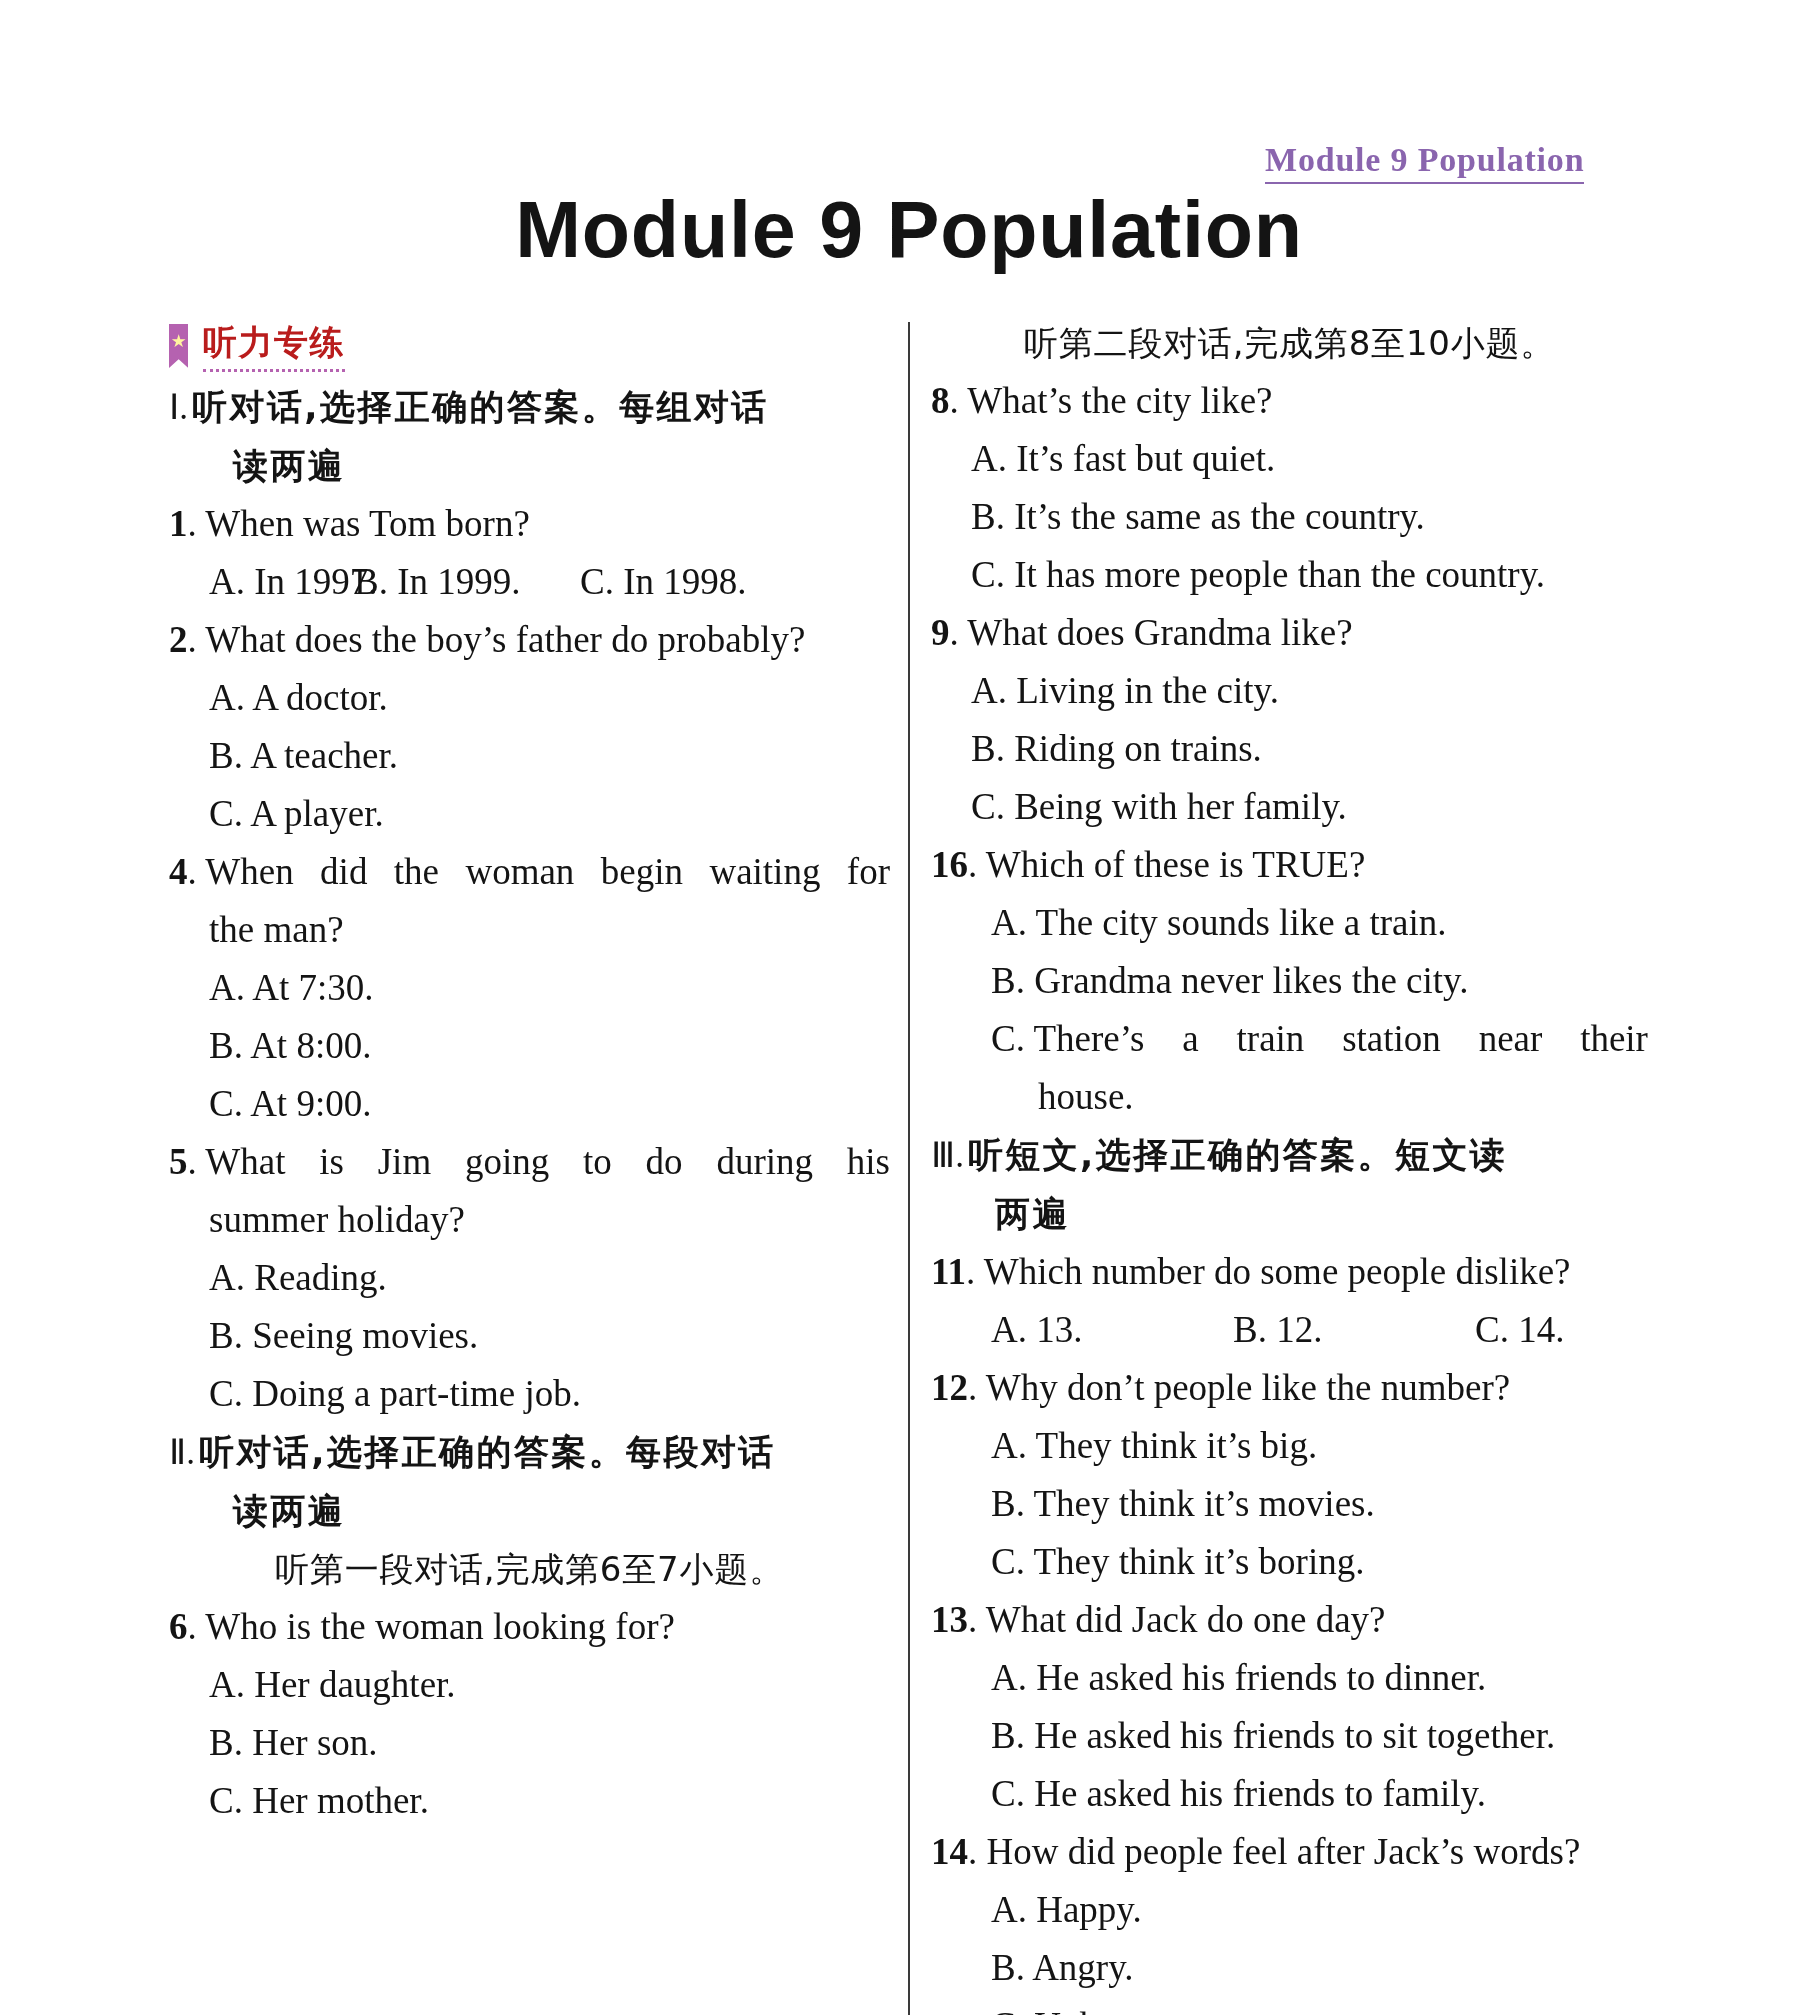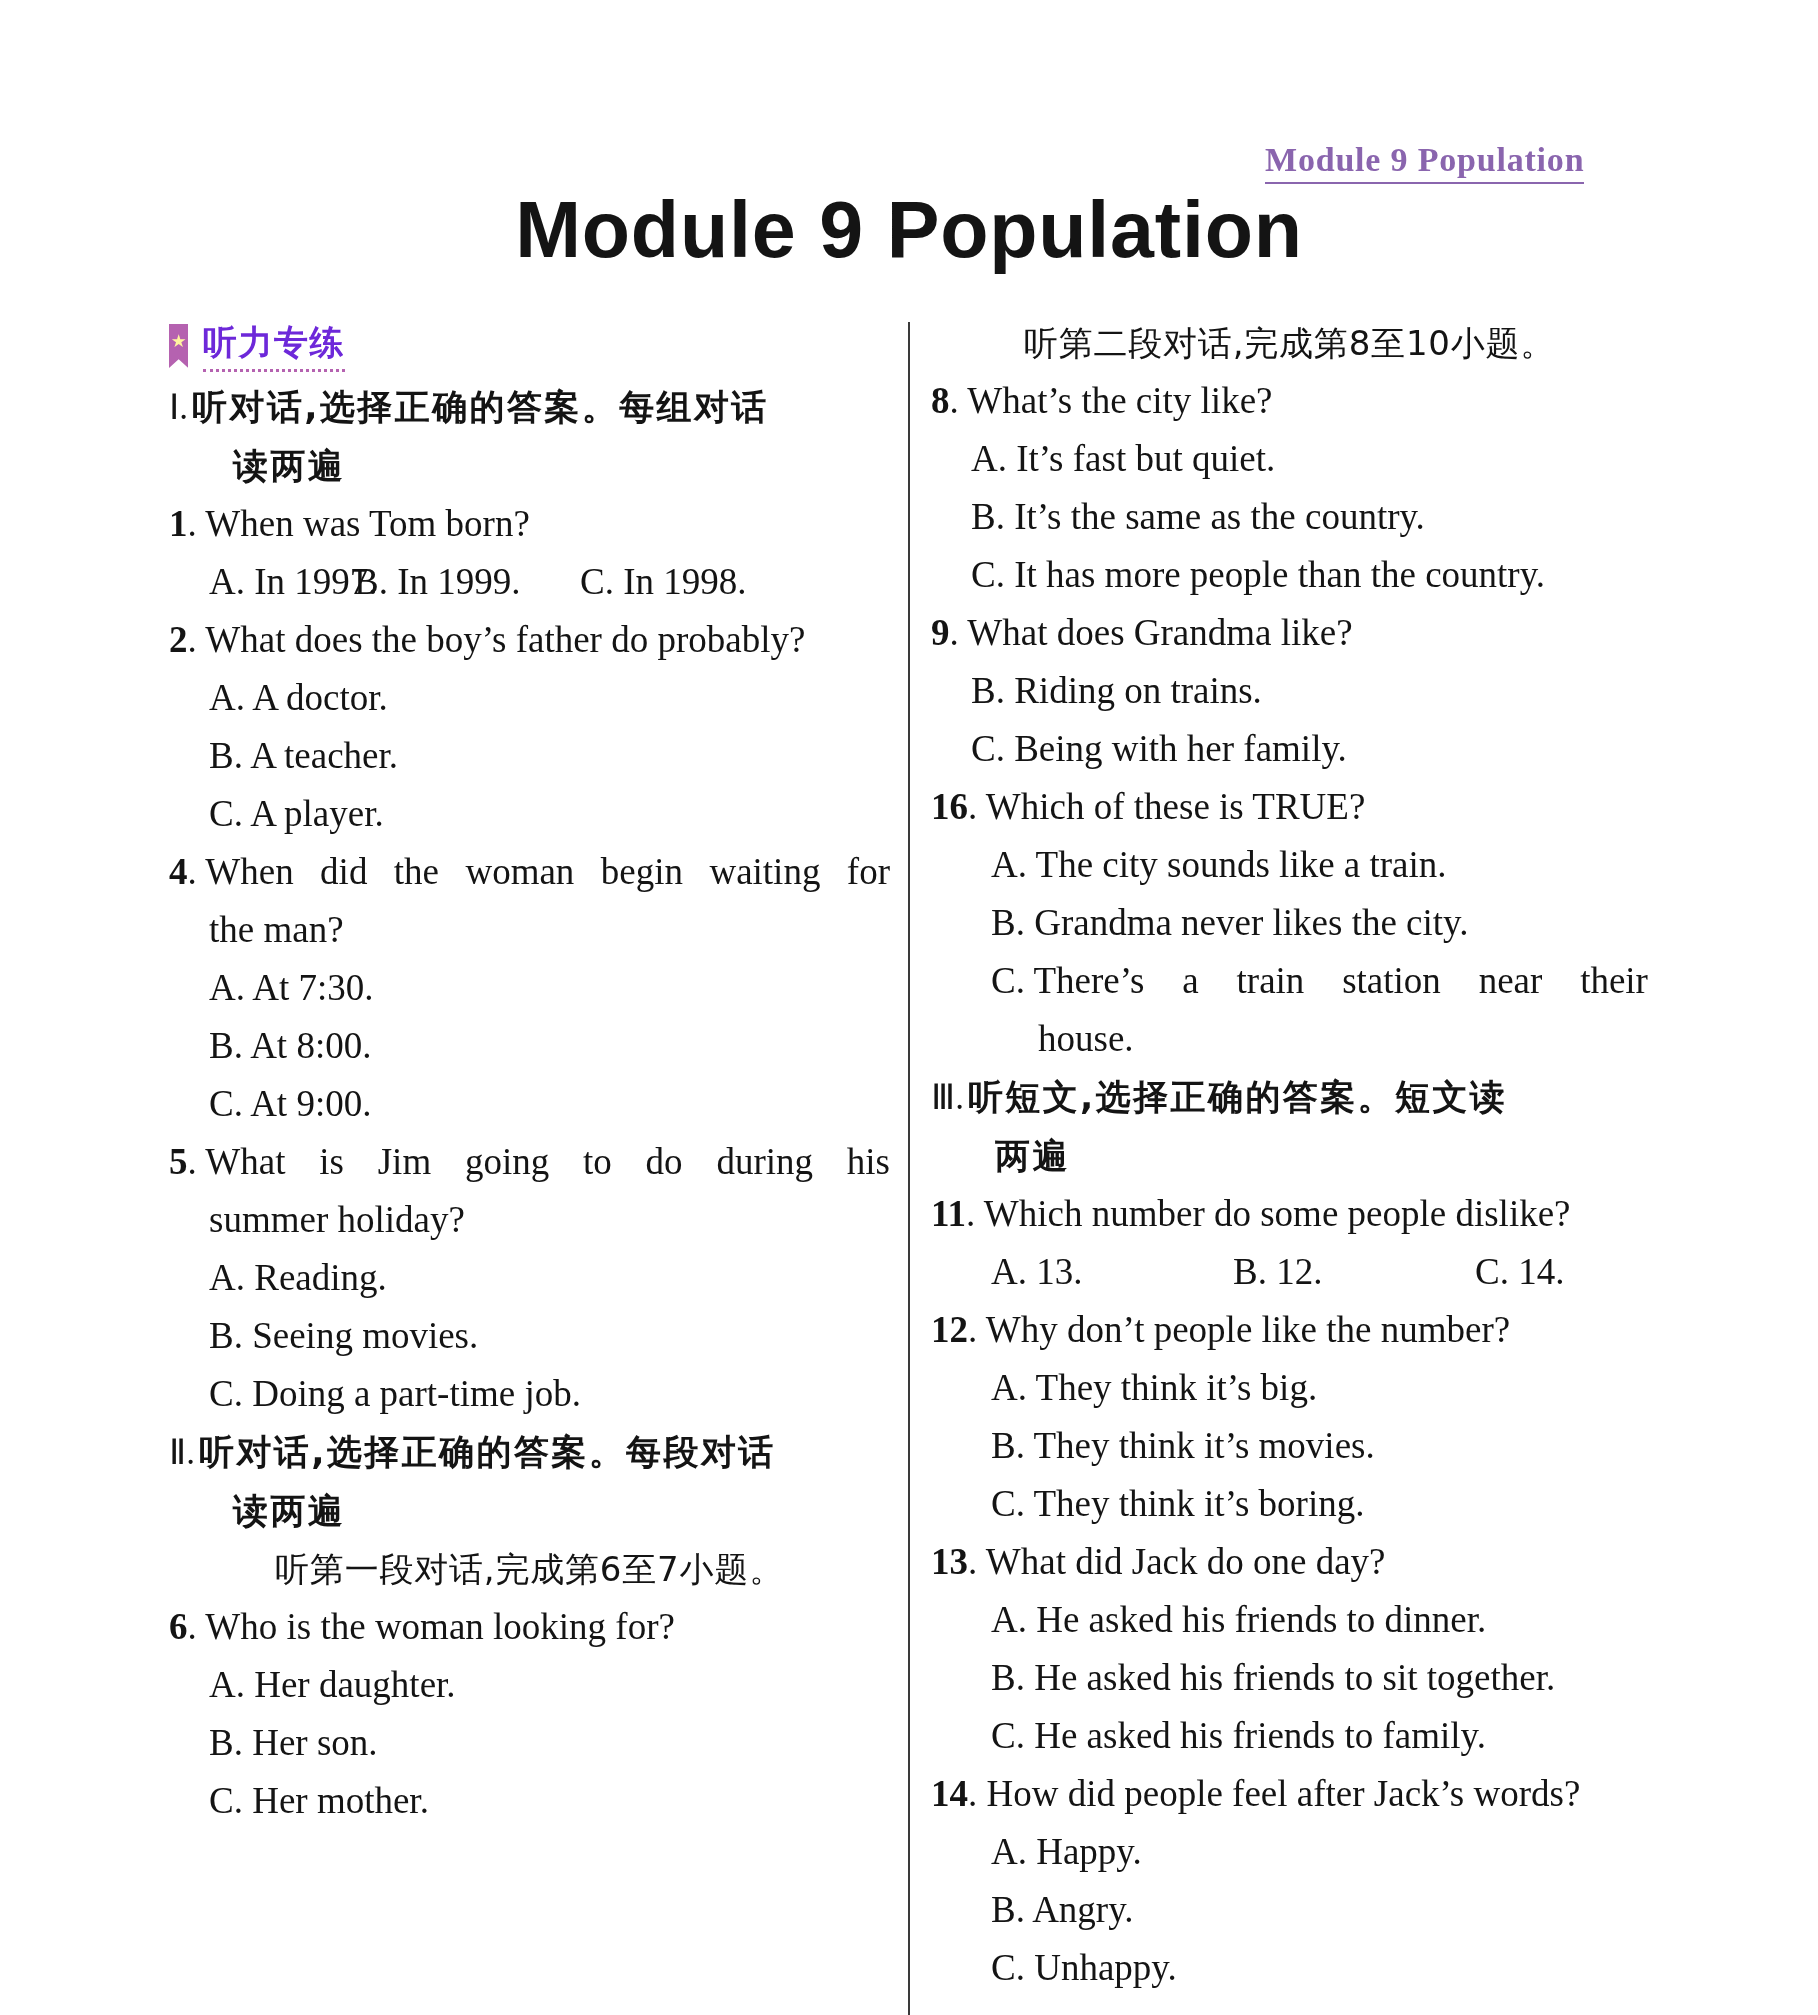--- a/index.html
+++ b/index.html
@@ -12,21 +12,21 @@
                 font-family:"Liberation Sans","DejaVu Sans",sans-serif; font-weight:bold;
                 font-size:79px; letter-spacing:0.8px; line-height:1.1; }
   .divider { position:absolute; left:908px; top:322px; width:2.4px; height:2007px; background:#3a3a3a; }
   .col { position:absolute; top:314px; }
   .col-left { left:169px; width:721px; }
   .col-right { left:931px; width:717px; }
   .badge { display:flex; align-items:center; height:64px; margin-bottom:0; }
   .badge-flag { width:19.3px; height:44px; background:#b562b0; position:relative; margin-right:14.5px;
                 clip-path:polygon(0 0,100% 0,100% 100%,50% 80%,0 100%); display:flex; justify-content:center; padding-top:8.9px; box-sizing:border-box; }
   .badge-flag span { color:#fff4a0; font-size:17.7px; line-height:1; }
-  .badge-text { font-family:Liberation Sans, sans-serif; font-weight:bold; font-size:34px; color:#6d28d9;
+  .badge-text { font-family:Liberation Sans, sans-serif; font-weight:bold; font-size:34px; color:#b91c1c;
                 border-bottom:3.2px dotted #b562b0; padding-bottom:2.4px; letter-spacing:1.6px; }
   .line { font-size:37px; line-height:58px; white-space:nowrap; }
   .sec { font-family:"DejaVu Sans",sans-serif; font-weight:bold; font-size:35px; line-height:58px; letter-spacing:2.4px; }
   .sec .num { font-family:"Liberation Serif",serif; font-weight:normal; letter-spacing:0; margin-right:4px; }
   .sec-cont { padding-left:64px; }
   .intro { font-family:"DejaVu Sans",sans-serif; font-size:34px; line-height:58px; letter-spacing:0.8px;text-align:center; }
   .q-num { font-weight:bold; }
   .opt { padding-left:40px; }
   .col-right .opt { padding-left:40px; }
   .col-right .opt.deep { padding-left:60px; }
@@ -122,20 +122,21 @@
 
   <div>
     <div class="line"><span class="q-num">8</span><span>. What’s the city like?</span></div>
     <div class="line opt">A. It’s fast but quiet.</div>
     <div class="line opt">B. It’s the same as the country.</div>
     <div class="line opt">C. It has more people than the country.</div>
   </div>
 
   <div>
     <div class="line"><span class="q-num">9</span><span>. What does Grandma like?</span></div>
+    <div class="line opt">A. Living in the city.</div>
     <div class="line opt">B. Riding on trains.</div>
     <div class="line opt">C. Being with her family.</div>
   </div>
 
   <div>
     <div class="line"><span class="q-num">16</span><span>. Which of these is TRUE?</span></div>
     <div class="line opt deep">A. The city sounds like a train.</div>
     <div class="line opt deep">B. Grandma never likes the city.</div>
     <div class="line opt deep justify">
       <span>C. There’s</span>

